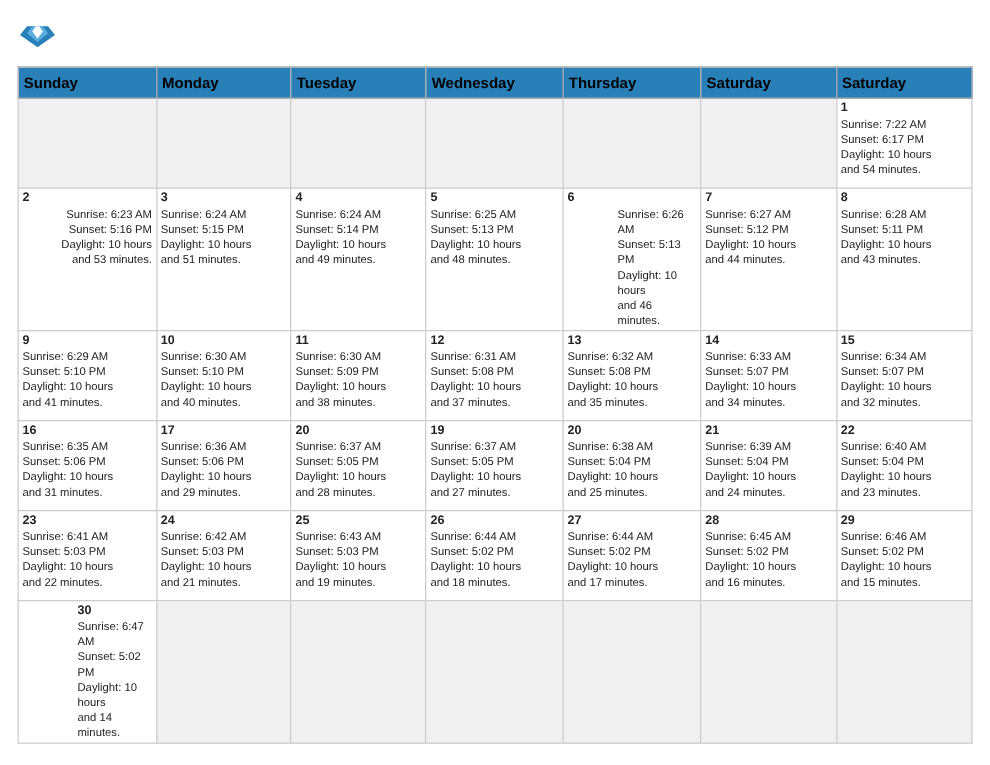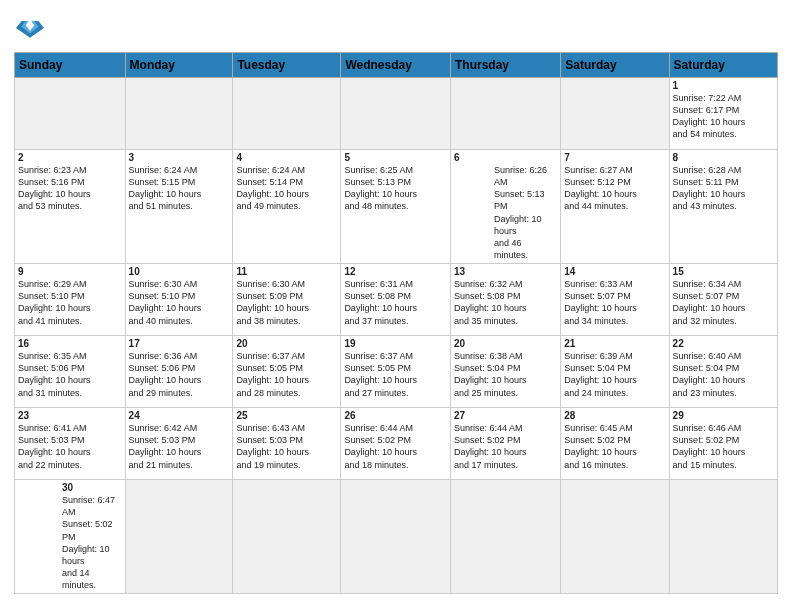--- a/index.html
+++ b/index.html
@@ -142,21 +142,21 @@
             <span class="day-number">1</span>
             <div class="day-info" style="white-space: pre-line;">Sunrise: 7:22 AM
 Sunset: 6:17 PM
 Daylight: 10 hours
 and 54 minutes.</div>
           </td>
         </tr>
         <tr>
           <td>
             <span class="day-number">2</span>
-            <div class="day-info" style="white-space: pre-line;">Sunrise: 6:23 AM
+            <div class="day-info" style="white-space: pre-line; text-align: right;">Sunrise: 6:23 AM
 Sunset: 5:16 PM
 Daylight: 10 hours
 and 53 minutes.</div>
           </td>
           <td>
             <span class="day-number">3</span>
             <div class="day-info" style="white-space: pre-line;">Sunrise: 6:24 AM
 Sunset: 5:15 PM
 Daylight: 10 hours
 and 51 minutes.</div>

